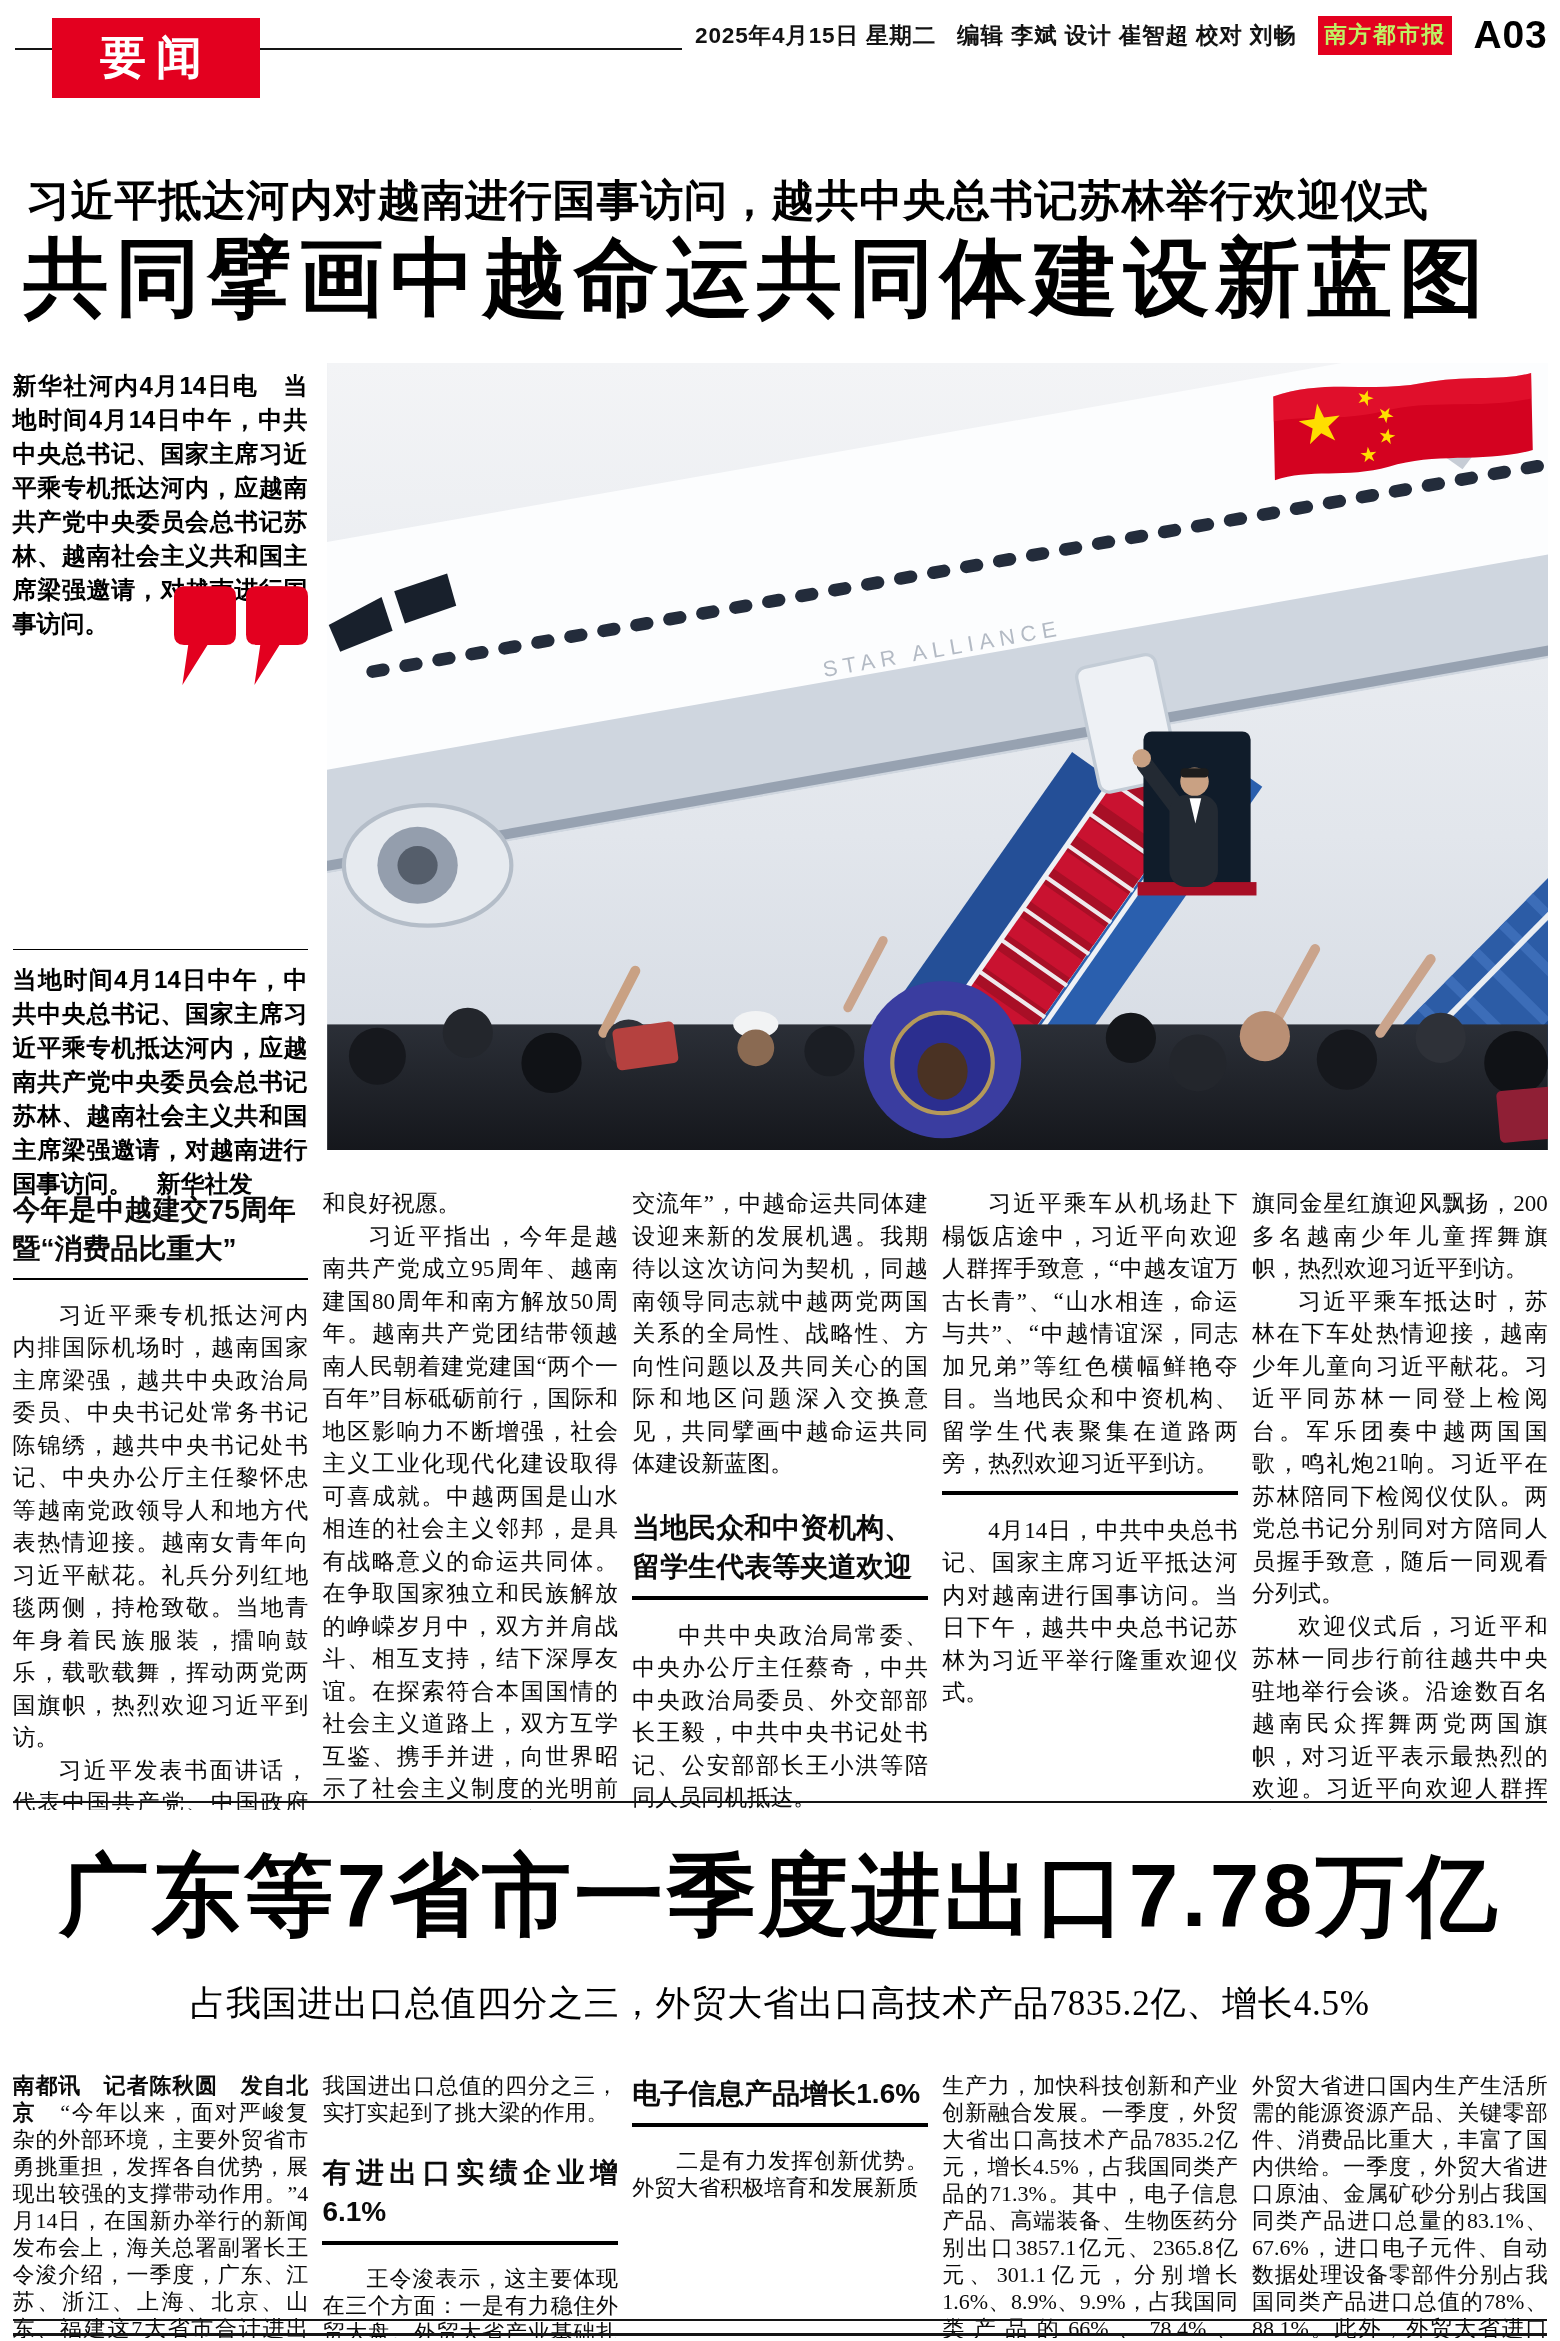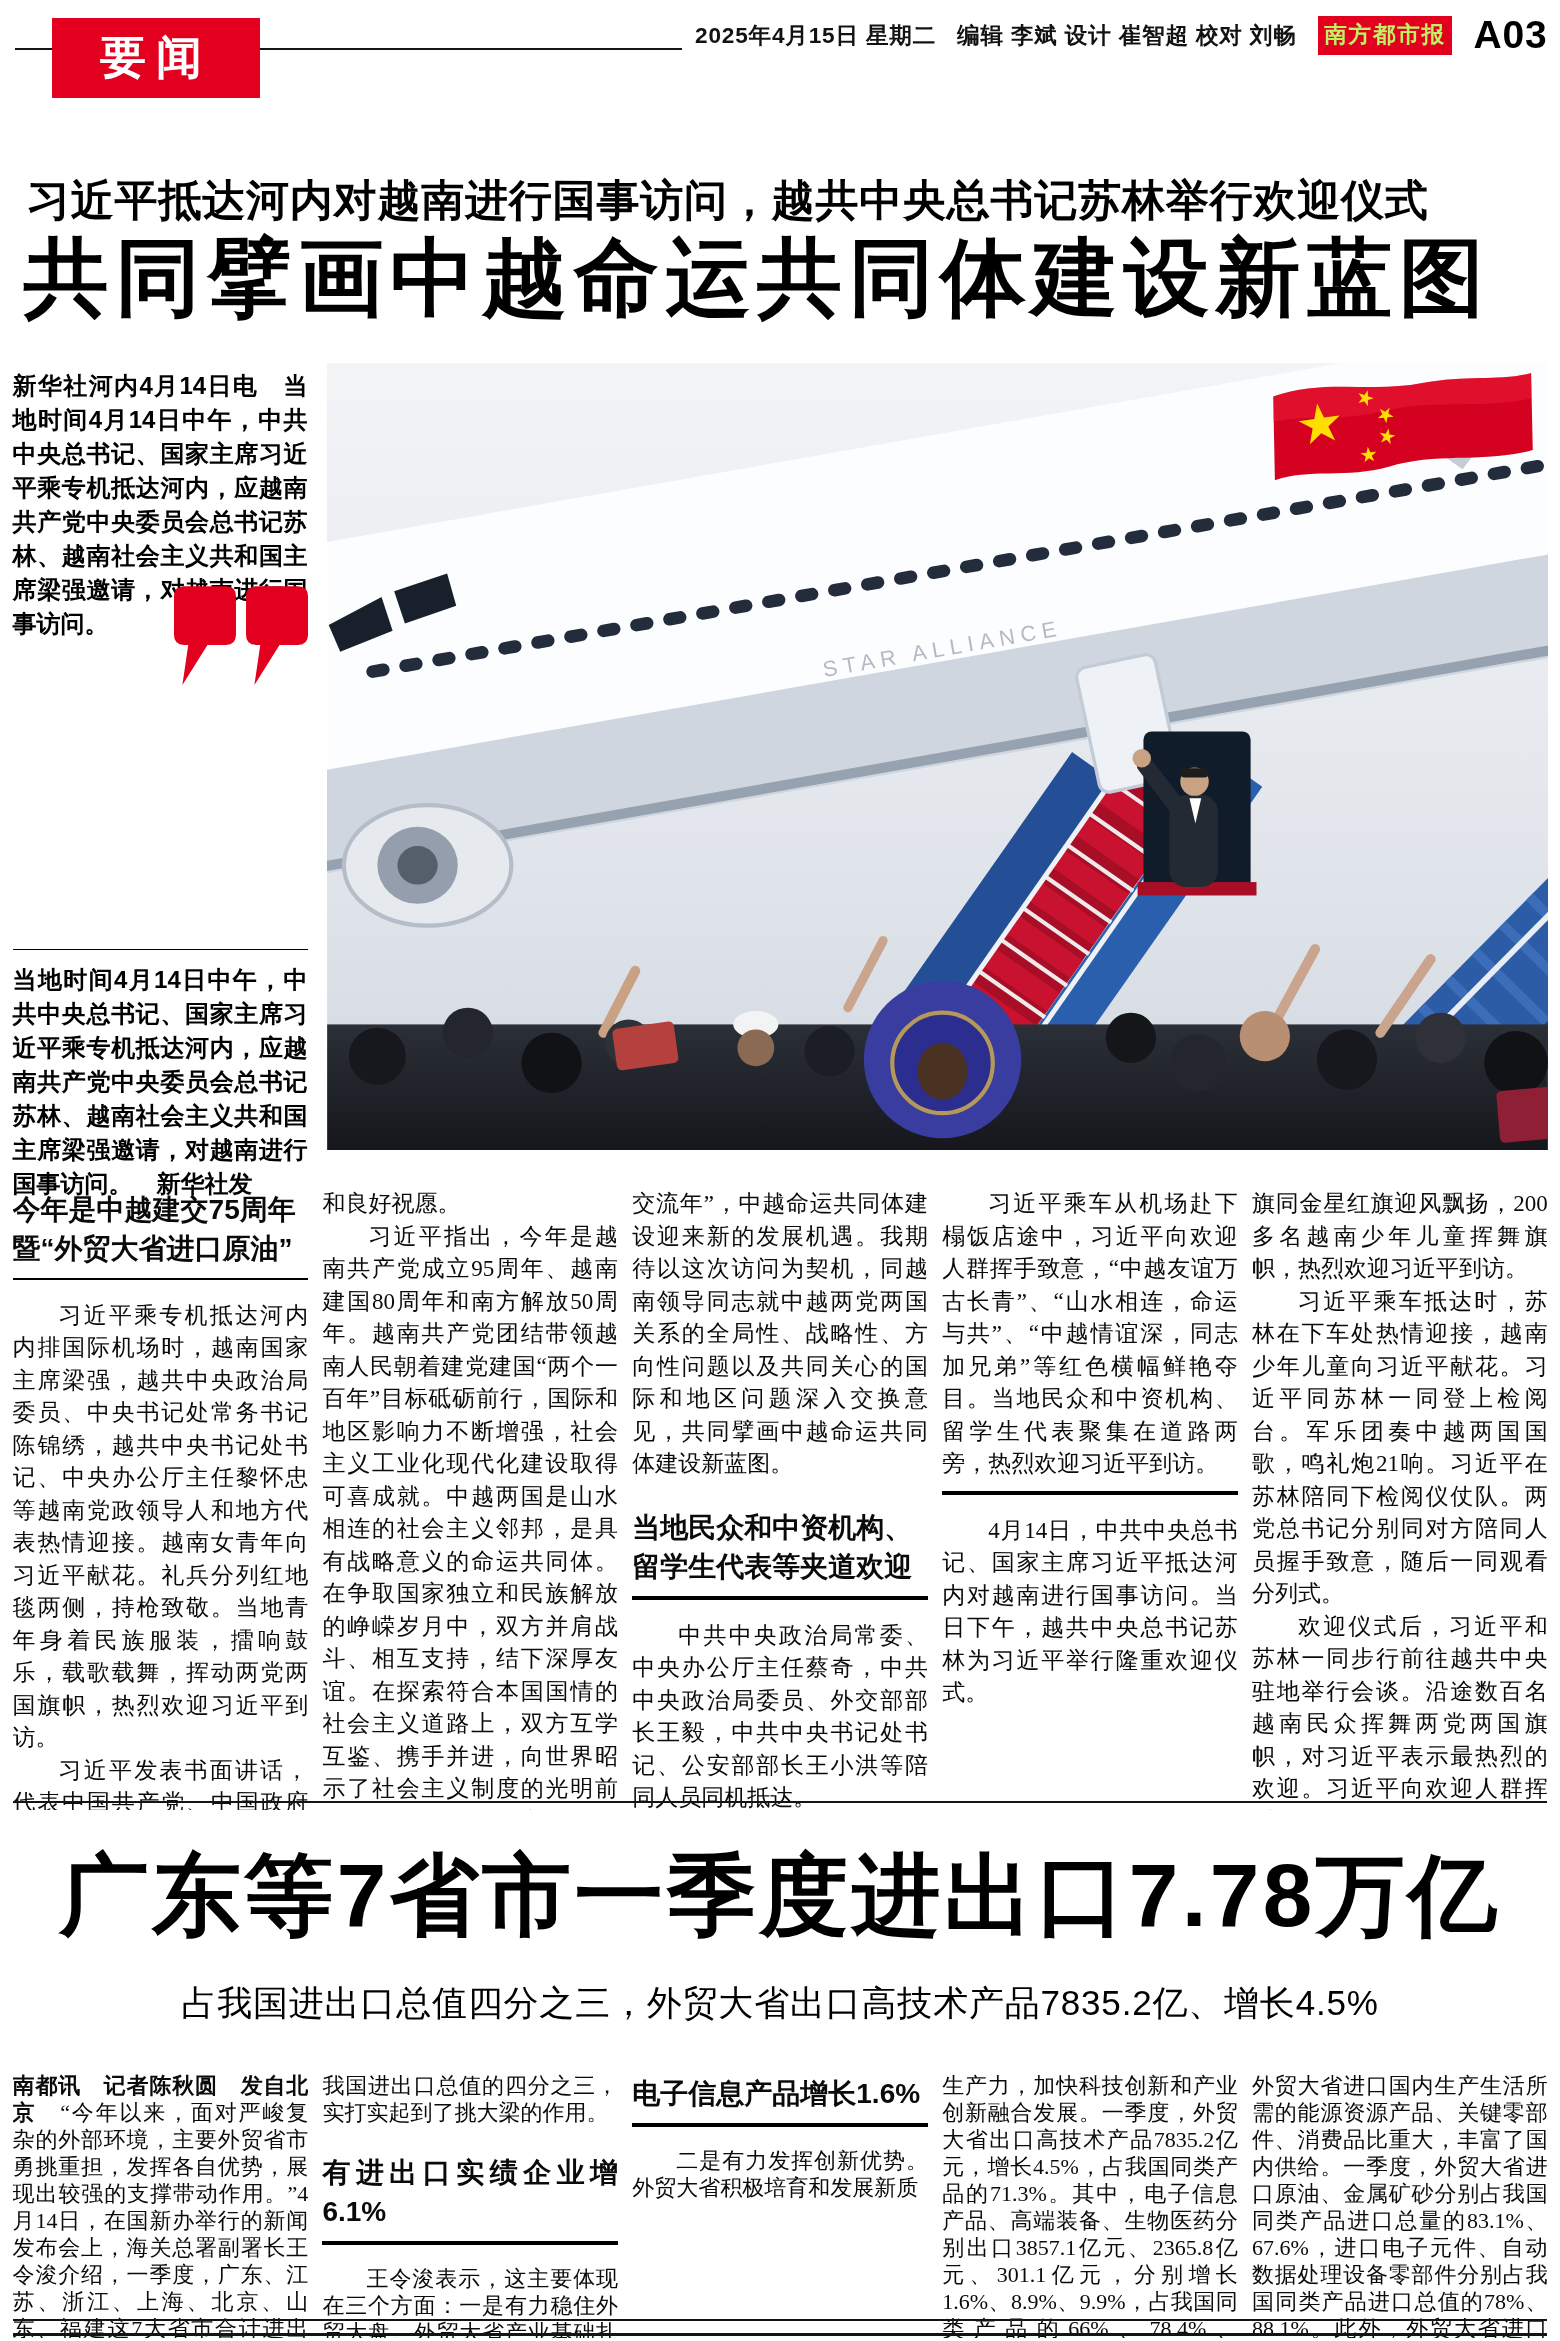--- a/index.html
+++ b/index.html
@@ -50,21 +50,21 @@
         font-size:28px;line-height:39px;margin-top:27px;text-indent:0;}
   .subrule{border-bottom:4.2px solid #000;margin:10px 0 20px;}
   .col .subhead:first-child{margin-top:1.7px;}
   .cols.a1 .col:first-child .subrule{border-bottom-width:2.5px;}
 
   
   .divider{position:absolute;left:12.6px;right:12.6px;top:1801px;height:1.7px;background:#141414;}
   .a2-headline{position:absolute;left:0;width:100%;top:1836px;text-align:center;
         font-size:89px;font-weight:900;letter-spacing:3.4px;white-space:nowrap;}
   .a2-sub{position:absolute;left:0;width:100%;top:1980px;text-align:center;
-        font-size:35px;font-weight:500;letter-spacing:0.8px;white-space:nowrap;}
+        font-size:35px;font-weight:500;letter-spacing:0.8px;white-space:nowrap;font-family:Liberation Serif, serif;}
   .bottom-rule-1{position:absolute;left:12.6px;right:12.6px;top:2319px;height:1.7px;background:#141414;}
   .bottom-rule-2{position:absolute;left:12.6px;right:12.6px;top:2333px;height:2.5px;background:#141414;}
 </style>
 </head>
 <body>
 
 <div class="page">
 
   <div class="top-rule"></div>
   <div class="section-box">
@@ -199,21 +199,21 @@
         <use href="#star" transform="translate(138,80) scale(10) rotate(10)"></use>
         <use href="#star" transform="translate(116,102) scale(10) rotate(-6)"></use>
       </g>
     </svg>
   </div>
 
   <div class="cols a1">
       <div class="col">
         <div class="subhead">
           <div>今年是中越建交75周年</div>
-          <div>暨“外贸大省进口原油”</div>
+          <div>暨“消费品比重大”</div>
         </div>
         <div class="subrule"></div>
         <p class="para">习近平乘专机抵达河内内排国际机场时，越南国家主席梁强，越共中央政治局委员、中央书记处常务书记陈锦绣，越共中央书记处书记、中央办公厅主任黎怀忠等越南党政领导人和地方代表热情迎接。越南女青年向习近平献花。礼兵分列红地毯两侧，持枪致敬。当地青年身着民族服装，擂响鼓乐，载歌载舞，挥动两党两国旗帜，热烈欢迎习近平到访。</p>
         <p class="para">习近平发表书面讲话，代表中国共产党、中国政府和中国人民，向兄弟的越南共产党、越南政府和越南人民致以诚挚问候</p>
       </div>
       <div class="col">
         <p class="para flush">和良好祝愿。</p>
         <p class="para">习近平指出，今年是越南共产党成立95周年、越南建国80周年和南方解放50周年。越南共产党团结带领越南人民朝着建党建国“两个一百年”目标砥砺前行，国际和地区影响力不断增强，社会主义工业化现代化建设取得可喜成就。中越两国是山水相连的社会主义邻邦，是具有战略意义的命运共同体。在争取国家独立和民族解放的峥嵘岁月中，双方并肩战斗、相互支持，结下深厚友谊。在探索符合本国国情的社会主义道路上，双方互学互鉴、携手并进，向世界昭示了社会主义制度的光明前景。今年是中越建交75周年暨“中越人文</p>
       </div>
       <div class="col">

